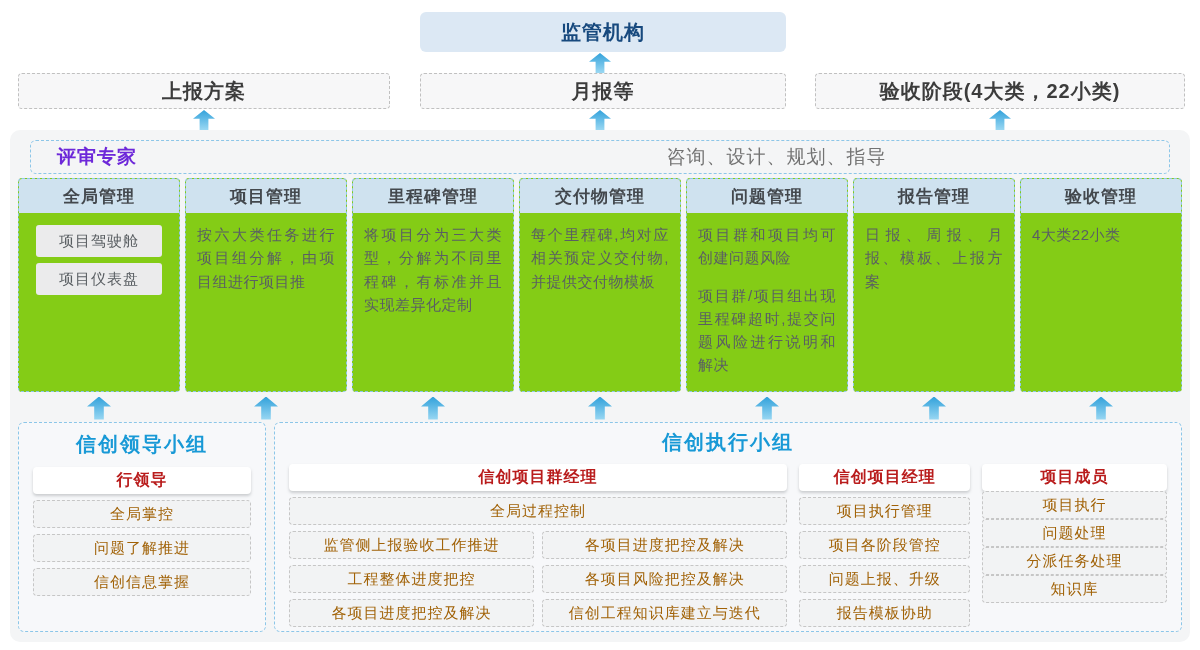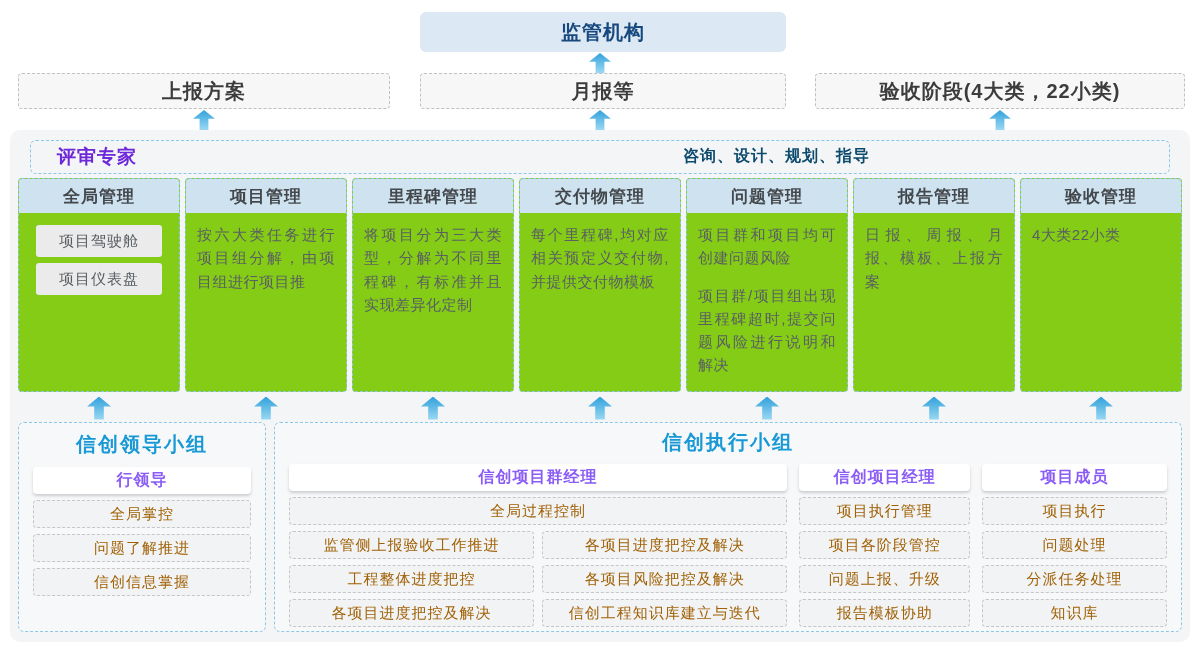--- a/index.html
+++ b/index.html
@@ -40,21 +40,21 @@
     position:absolute; left:20px; top:10px; width:1140px; height:34px;
     border:1.5px dashed #8cc6e8; border-radius:6px;
   }
   .role-left {
     position:absolute; left:26px; top:0; height:31px; display:flex; align-items:center;
     color:#6d28d9; font-size:19px; font-weight:bold; letter-spacing:1px;
   }
   .role-right {
     position:absolute; left:65.5%; top:0; height:31px; transform:translateX(-50%);
     display:flex; align-items:center;
-    color:#0c4a6e; font-size:16px; font-weight:bold; letter-spacing:1px;
+    color:#737373; font-size:19px; font-weight:normal; letter-spacing:1px;
   }
 
   
   .cols { position:absolute; left:8px; top:48px; width:1164px; height:214px; display:flex; gap:5px; }
   .col {
     flex:1; border:1.5px dashed #90c8e8; border-radius:4px; background:#84cc16;
     display:flex; flex-direction:column; overflow:hidden;
   }
   .col-header {
     height:34px; background:#cfe2ef; flex:0 0 34px;
@@ -83,33 +83,33 @@
   .group-leader { flex:0 0 248px; }
   .group-exec { flex:1; }
   .group-title {
     height:30px; display:flex; align-items:center; justify-content:center;
     color:#1899d6; font-size:20px; font-weight:bold; letter-spacing:2px;
   }
   .role-card {
     height:27px; background:#ffffff; border-radius:4px;
     box-shadow:0 2px 3px rgba(120,125,130,0.35);
     display:flex; align-items:center; justify-content:center;
-    color:#8b5cf6; font-size:16px; font-weight:bold; letter-spacing:1px;
+    color:#b91c1c; font-size:16px; font-weight:bold; letter-spacing:1px;
   }
   .dash-item {
     height:28px; background:#f2f3f4; border:1px dashed #c6c6c6; border-radius:4px;
     display:flex; align-items:center; justify-content:center;
     color:#a16207; font-size:15px; letter-spacing:1px; white-space:nowrap;
   }
   .stack { display:flex; flex-direction:column; gap:6px; margin-top:8px; }
   .exec-row { display:flex; gap:12px; margin-top:2px; }
   .exec-col-gm { flex:504 1 0; display:flex; flex-direction:column; gap:6px; }
   .gm-grid { display:grid; grid-template-columns:1fr 1fr; gap:6px 8px; }
   .exec-col-pm { flex:173 1 0; display:flex; flex-direction:column; gap:6px; }
-  .exec-col-mb { flex:187 1 0; display:flex; flex-direction:column; gap:6px; }
+  .exec-col-mb { flex:187 1 0; display:flex; flex-direction:column; gap:0; }
 </style>
 </head>
 <body>
 
 <div class="canvas">
 
   <div class="regulator">
     <span>监管机构</span>
   </div>
 

